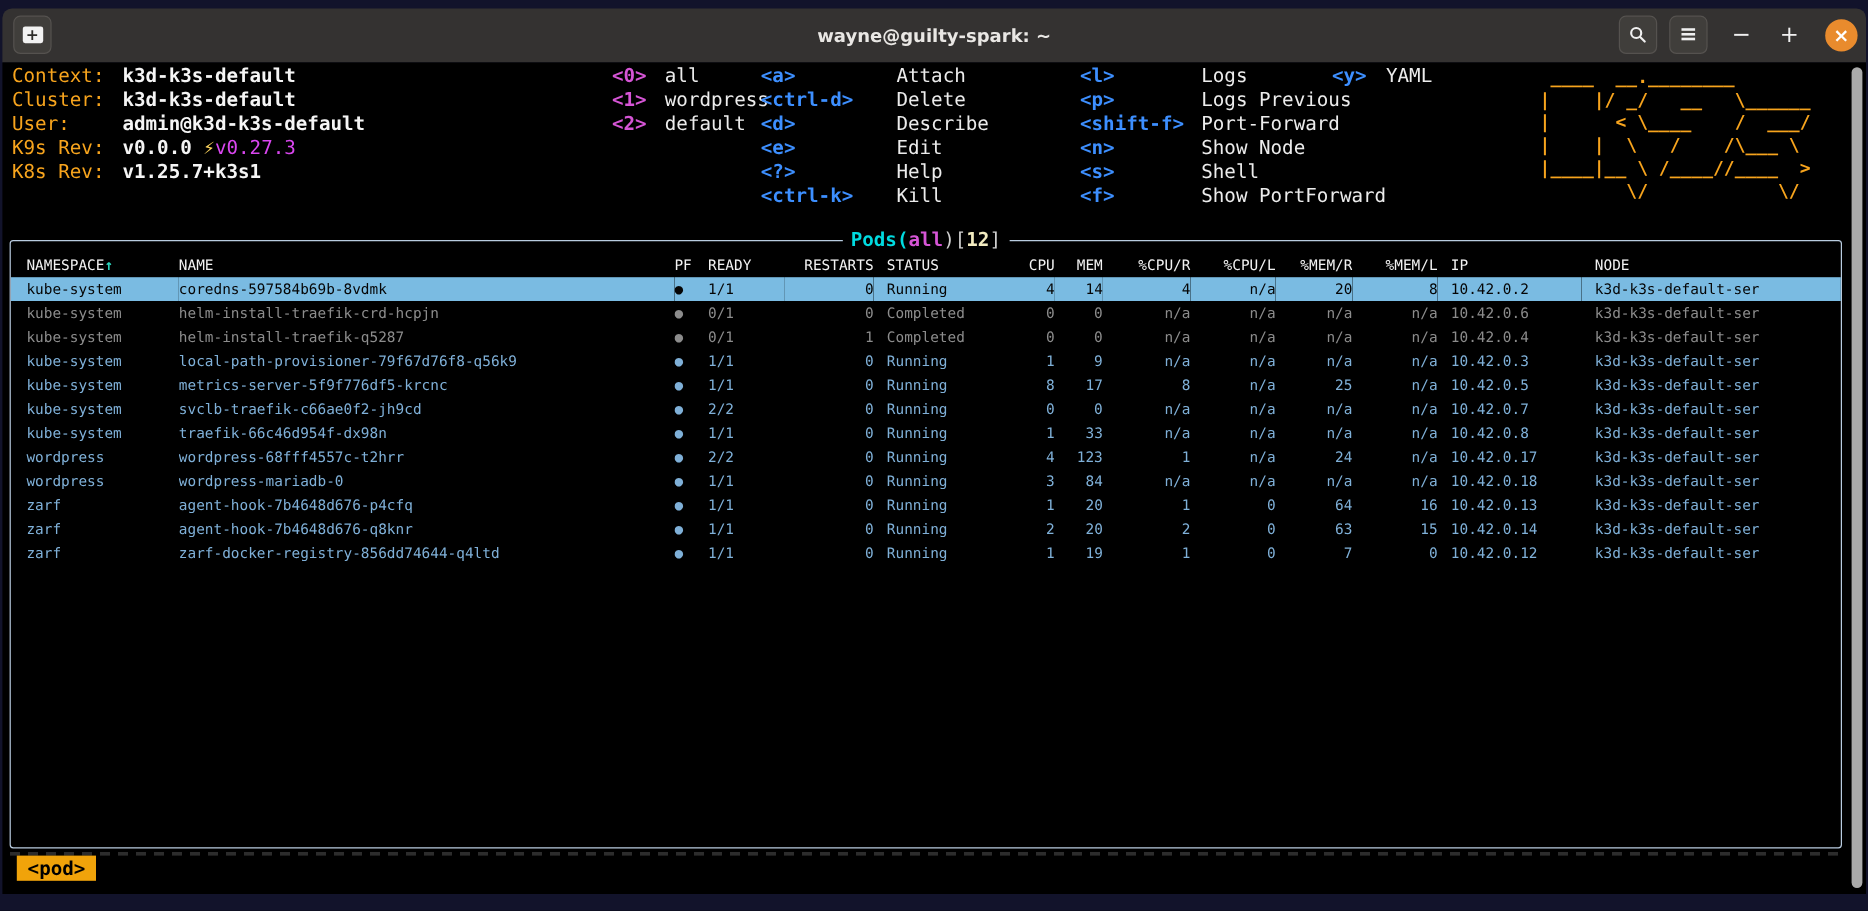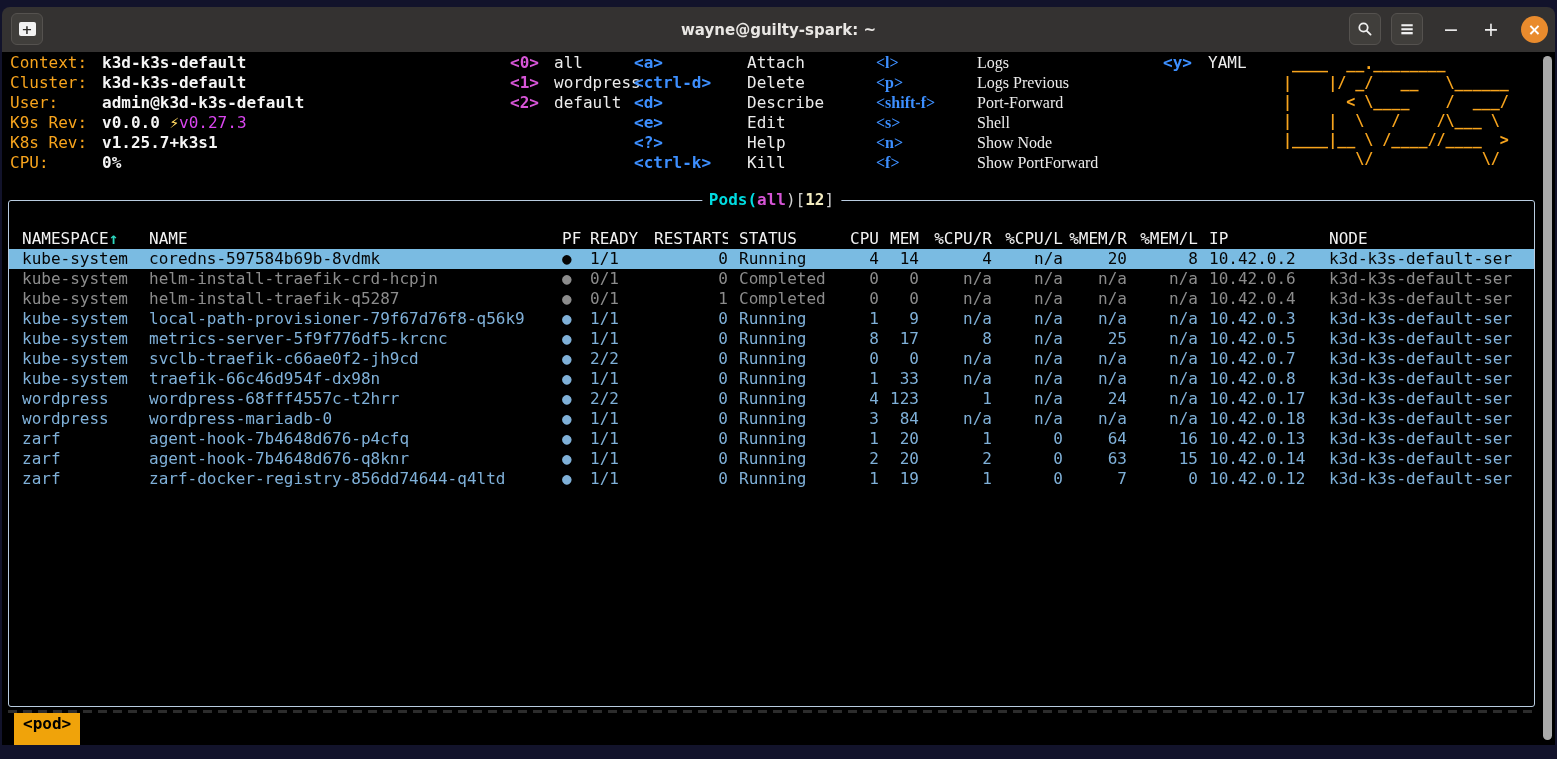--- a/index.html
+++ b/index.html
@@ -67,22 +67,22 @@
   .info-row { height:20px; white-space:pre; }
   .info-label { display:inline-block; width:92px; color:#f7a41d; }
   .info-val { color:#f5f5f5; font-weight:bold; }
   .bolt { color:#ffd75f; font-weight:bold; }
   .latest { color:#d946ef; font-weight:normal; }
   .mem-arrow { color:#ff5f2e; font-weight:bold; }
 
   .hk-block { position:absolute; top:1px; }
   .ns-block   { left:508px; }
   .act1-block { left:632px; }
-  .act2-block { left:874px;font-family:Liberation Serif, serif; }
-  .act3-block { left:1161px; }
+  .act2-block { left:898px; }
+  .act3-block { left:1108px; }
   .hk-row { height:20px; white-space:pre; }
   .hk-key { display:inline-block; font-weight:bold; }
   .ns-block .hk-key   { width:44px;  color:#d655d6; }
   .act1-block .hk-key { width:113px; color:#3d8fff; }
   .act2-block .hk-key { width:101px; color:#3d8fff; }
   .act3-block .hk-key { width:45px;  color:#3d8fff; }
   .hk-label { color:#ececec; }
 
   .logo {
     position:absolute; left:1281px; top:3px;
@@ -102,21 +102,21 @@
   }
   .pt-res   { color:#00dbe0; }
   .pt-paren { color:#00dbe0; }
   .pt-scope { color:#d655d6; }
   .pt-close { color:#cfcfcf; font-weight:normal; }
   .pt-brk   { color:#cfcfcf; font-weight:normal; }
   .pt-count { color:#f3ecc0;text-align:center; }
 
   table.pods {
     width:100%; border-collapse:collapse; table-layout:fixed;
-    margin-top:28px; font-size:16px;
+    margin-top:10px; font-size:12px;
   }
   table.pods td, table.pods th {
     height:20px; padding:0; font-weight:normal; text-align:left;
     white-space:pre; overflow:hidden;
   }
   col.c-ns{width:140px} col.c-name{width:413px} col.c-pf{width:28px}
   col.c-ready{width:64px} col.c-restarts{width:74px} col.c-status{width:112px}
   col.c-cpu{width:39px} col.c-mem{width:40px} col.c-cpur{width:73px}
   col.c-cpul{width:71px} col.c-memr{width:64px} col.c-meml{width:71px}
   col.c-ip{width:120px} col.c-node{width:auto}
@@ -127,21 +127,21 @@
   .sort-arrow { color:#2dd8c0; font-weight:bold; }
   tr.normal    { color:#7fb0d8; }
   tr.completed { color:#8c8c8c; }
   tr.selected  { background:#7abbe2; color:#050505; font-weight:bold; }
 
   .under-dashes {
     position:absolute; left:6px; top:658px; width:1527px; height:3px;
     background:repeating-linear-gradient(90deg,#2c2c2c 0 9px,transparent 9px 15px);
   }
   .crumb {
-    position:absolute; left:12px; top:661px; height:32px;
+    position:absolute; left:12px; top:661px; height:21px;
     background:#f0a30a; color:#000; font-weight:bold; font-size:16px;
     line-height:21px; padding:0 9px;
   }
 </style>
 </head>
 <body>
 
 <div class="titlebar">
   <div class="tb-btn newtab-btn">
     <span class="newtab-glyph">+</span>
@@ -164,21 +164,20 @@
 </div>
 
 <div class="terminal">
 
   <div class="info-panel">
     <div class="info-row"><span class="info-label">Context:</span><span class="info-val">k3d-k3s-default</span></div>
     <div class="info-row"><span class="info-label">Cluster:</span><span class="info-val">k3d-k3s-default</span></div>
     <div class="info-row"><span class="info-label">User:</span><span class="info-val">admin@k3d-k3s-default</span></div>
     <div class="info-row"><span class="info-label">K9s Rev:</span><span class="info-val">v0.0.0</span><span> </span><span class="bolt">⚡</span><span class="latest">v0.27.3</span></div>
     <div class="info-row"><span class="info-label">K8s Rev:</span><span class="info-val">v1.25.7+k3s1</span></div>
-    <div class="info-row"><span class="info-label">CPU:</span><span class="info-val">0%</span></div>
   </div>
 
   <div class="hk-block ns-block">
 
       <div class="hk-row"><span class="hk-key">&lt;0&gt;</span><span class="hk-label">all</span></div>
 
       <div class="hk-row"><span class="hk-key">&lt;1&gt;</span><span class="hk-label">wordpress</span></div>
 
       <div class="hk-row"><span class="hk-key">&lt;2&gt;</span><span class="hk-label">default</span></div>
     </div>
@@ -199,23 +198,23 @@
     </div>
 
   <div class="hk-block act2-block">
 
       <div class="hk-row"><span class="hk-key">&lt;l&gt;</span><span class="hk-label">Logs</span></div>
 
       <div class="hk-row"><span class="hk-key">&lt;p&gt;</span><span class="hk-label">Logs Previous</span></div>
 
       <div class="hk-row"><span class="hk-key">&lt;shift-f&gt;</span><span class="hk-label">Port-Forward</span></div>
 
+      <div class="hk-row"><span class="hk-key">&lt;n&gt;</span><span class="hk-label">Show Node</span></div>
+
       <div class="hk-row"><span class="hk-key">&lt;s&gt;</span><span class="hk-label">Shell</span></div>
-
-      <div class="hk-row"><span class="hk-key">&lt;n&gt;</span><span class="hk-label">Show Node</span></div>
 
       <div class="hk-row"><span class="hk-key">&lt;f&gt;</span><span class="hk-label">Show PortForward</span></div>
     </div>
 
   <div class="hk-block act3-block">
 
       <div class="hk-row"><span class="hk-key">&lt;y&gt;</span><span class="hk-label">YAML</span></div>
     </div>
 
   <div class="logo">

